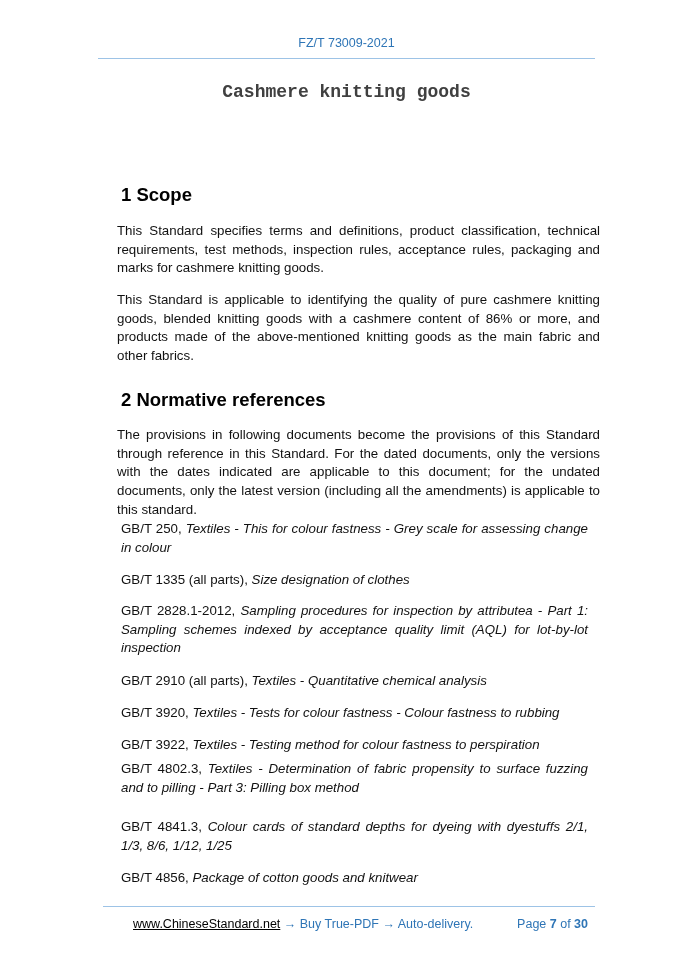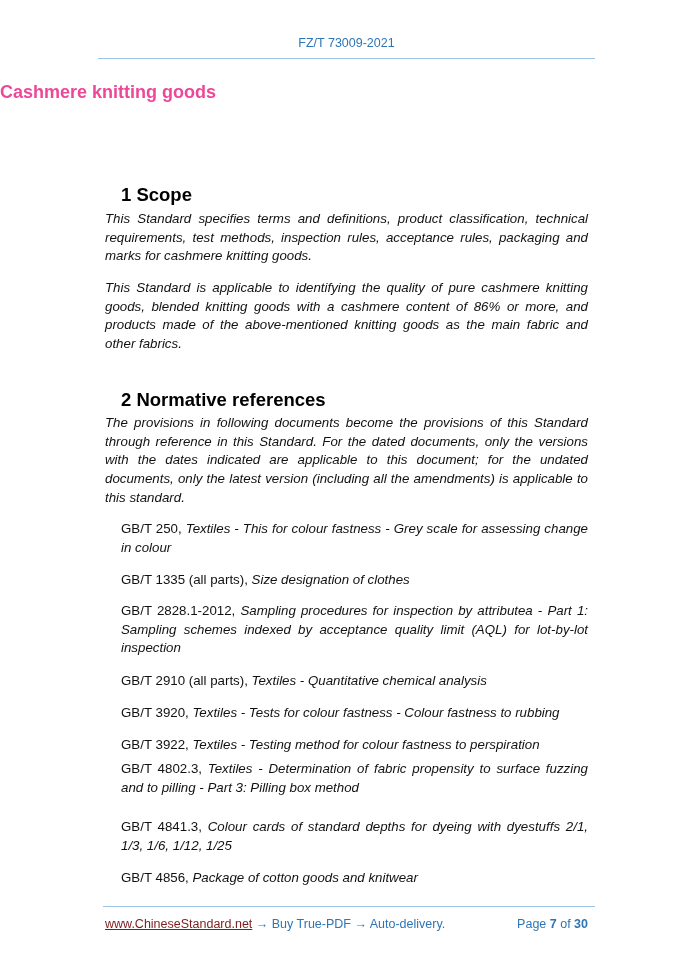--- a/index.html
+++ b/index.html
@@ -1,31 +1,31 @@
 <!DOCTYPE html>
 <html><head>
 <meta charset="utf-8">
 <style>
   html, body { margin: 0; padding: 0; background: #ffffff; }
   body { width: 693px; height: 980px; position: relative; overflow: hidden;
          font-family: "Liberation Sans", sans-serif; color: #111; }
   .header-code { position: absolute; top: 36px; left: 0; width: 693px; text-align: center;
                  font-size: 12.5px; color: #2e75b6; }
   .header-rule { position: absolute; top: 58px; left: 98px; width: 497px; height: 1px; background: #9dc3e6; }
-  .title { position: absolute; top: 82px; left: 0; width: 693px; text-align: left;
-           font-size: 18px; font-weight: bold; color: #ec4899; }
+  .title { position: absolute; top: 82px; left: 0; width: 693px; text-align: center;
+           font-size: 18px; font-weight: bold; color: #404040; font-family: Liberation Mono, monospace; }
   .h1 { position: absolute; left: 105px; font-size: 18.5px; font-weight: bold; color: #000; margin: 16px; }
   .para { position: absolute; left: 105px; width: 483px; font-size: 13.3px; line-height: 18.7px;
-          text-align: justify; margin: 0; color: #111; font-style: italic; }
+          text-align: justify; margin: 12px; color: #111; }
   .ref { position: absolute; left: 121px; width: 467px; font-size: 13.3px; line-height: 18.7px;
          text-align: justify; margin: 0; color: #111; }
   .ref i { font-style: italic; }
   .footer-rule { position: absolute; top: 906px; left: 103px; width: 492px; height: 1px; background: #9dc3e6; }
   .footer { position: absolute; top: 917px; left: 105px; width: 483px; font-size: 12.5px; color: #2e75b6; }
-  .footer a { color: #7f1d1d; text-decoration: underline; }
+  .footer a { color: #000000; text-decoration: underline; margin-left: 28px; }
   .footer .page { position: absolute; right: 0; top: 0; text-align: center; }
   .footer .page b { font-weight: bold; }
 </style>
 </head>
 <body>
 
 <div class="header-code">FZ/T 73009-2021</div>
 <div class="header-rule"></div>
 
 <div class="title">Cashmere knitting goods</div>
@@ -37,20 +37,20 @@
 <h2 class="h1" style="top:373px">2 Normative references</h2>
 <p class="para" style="top:414px">The provisions in following documents become the provisions of this Standard through reference in this Standard. For the dated documents, only the versions with the dates indicated are applicable to this document; for the undated documents, only the latest version (including all the amendments) is applicable to this standard.</p>
 
 <p class="ref" style="top:520px"><span>GB/T 250, </span><i>Textiles - This for colour fastness - Grey scale for assessing change in colour</i></p>
 <p class="ref" style="top:571px"><span>GB/T 1335 (all parts), </span><i>Size designation of clothes</i></p>
 <p class="ref" style="top:602px"><span>GB/T 2828.1-2012, </span><i>Sampling procedures for inspection by attributea - Part 1: Sampling schemes indexed by acceptance quality limit (AQL) for lot-by-lot inspection</i></p>
 <p class="ref" style="top:672px"><span>GB/T 2910 (all parts), </span><i>Textiles - Quantitative chemical analysis</i></p>
 <p class="ref" style="top:704px"><span>GB/T 3920, </span><i>Textiles - Tests for colour fastness - Colour fastness to rubbing</i></p>
 <p class="ref" style="top:736px"><span>GB/T 3922, </span><i>Textiles - Testing method for colour fastness to perspiration</i></p>
 <p class="ref" style="top:760px"><span>GB/T 4802.3, </span><i>Textiles - Determination of fabric propensity to surface fuzzing and to pilling - Part 3: Pilling box method</i></p>
-<p class="ref" style="top:818px"><span>GB/T 4841.3, </span><i>Colour cards of standard depths for dyeing with dyestuffs 2/1, 1/3, 1/6, 1/12, 1/25</i></p>
+<p class="ref" style="top:818px"><span>GB/T 4841.3, </span><i>Colour cards of standard depths for dyeing with dyestuffs 2/1, 1/3, 8/6, 1/12, 1/25</i></p>
 <p class="ref" style="top:869px"><span>GB/T 4856, </span><i>Package of cotton goods and knitwear</i></p>
 
 <div class="footer-rule"></div>
 <div class="footer">
   <a href="#">www.ChineseStandard.net</a><span> → Buy True-PDF → Auto-delivery.</span>
   <span class="page"><span>Page </span><b>7</b><span> of </span><b>30</b></span>
 </div>
 
 </body></html>

